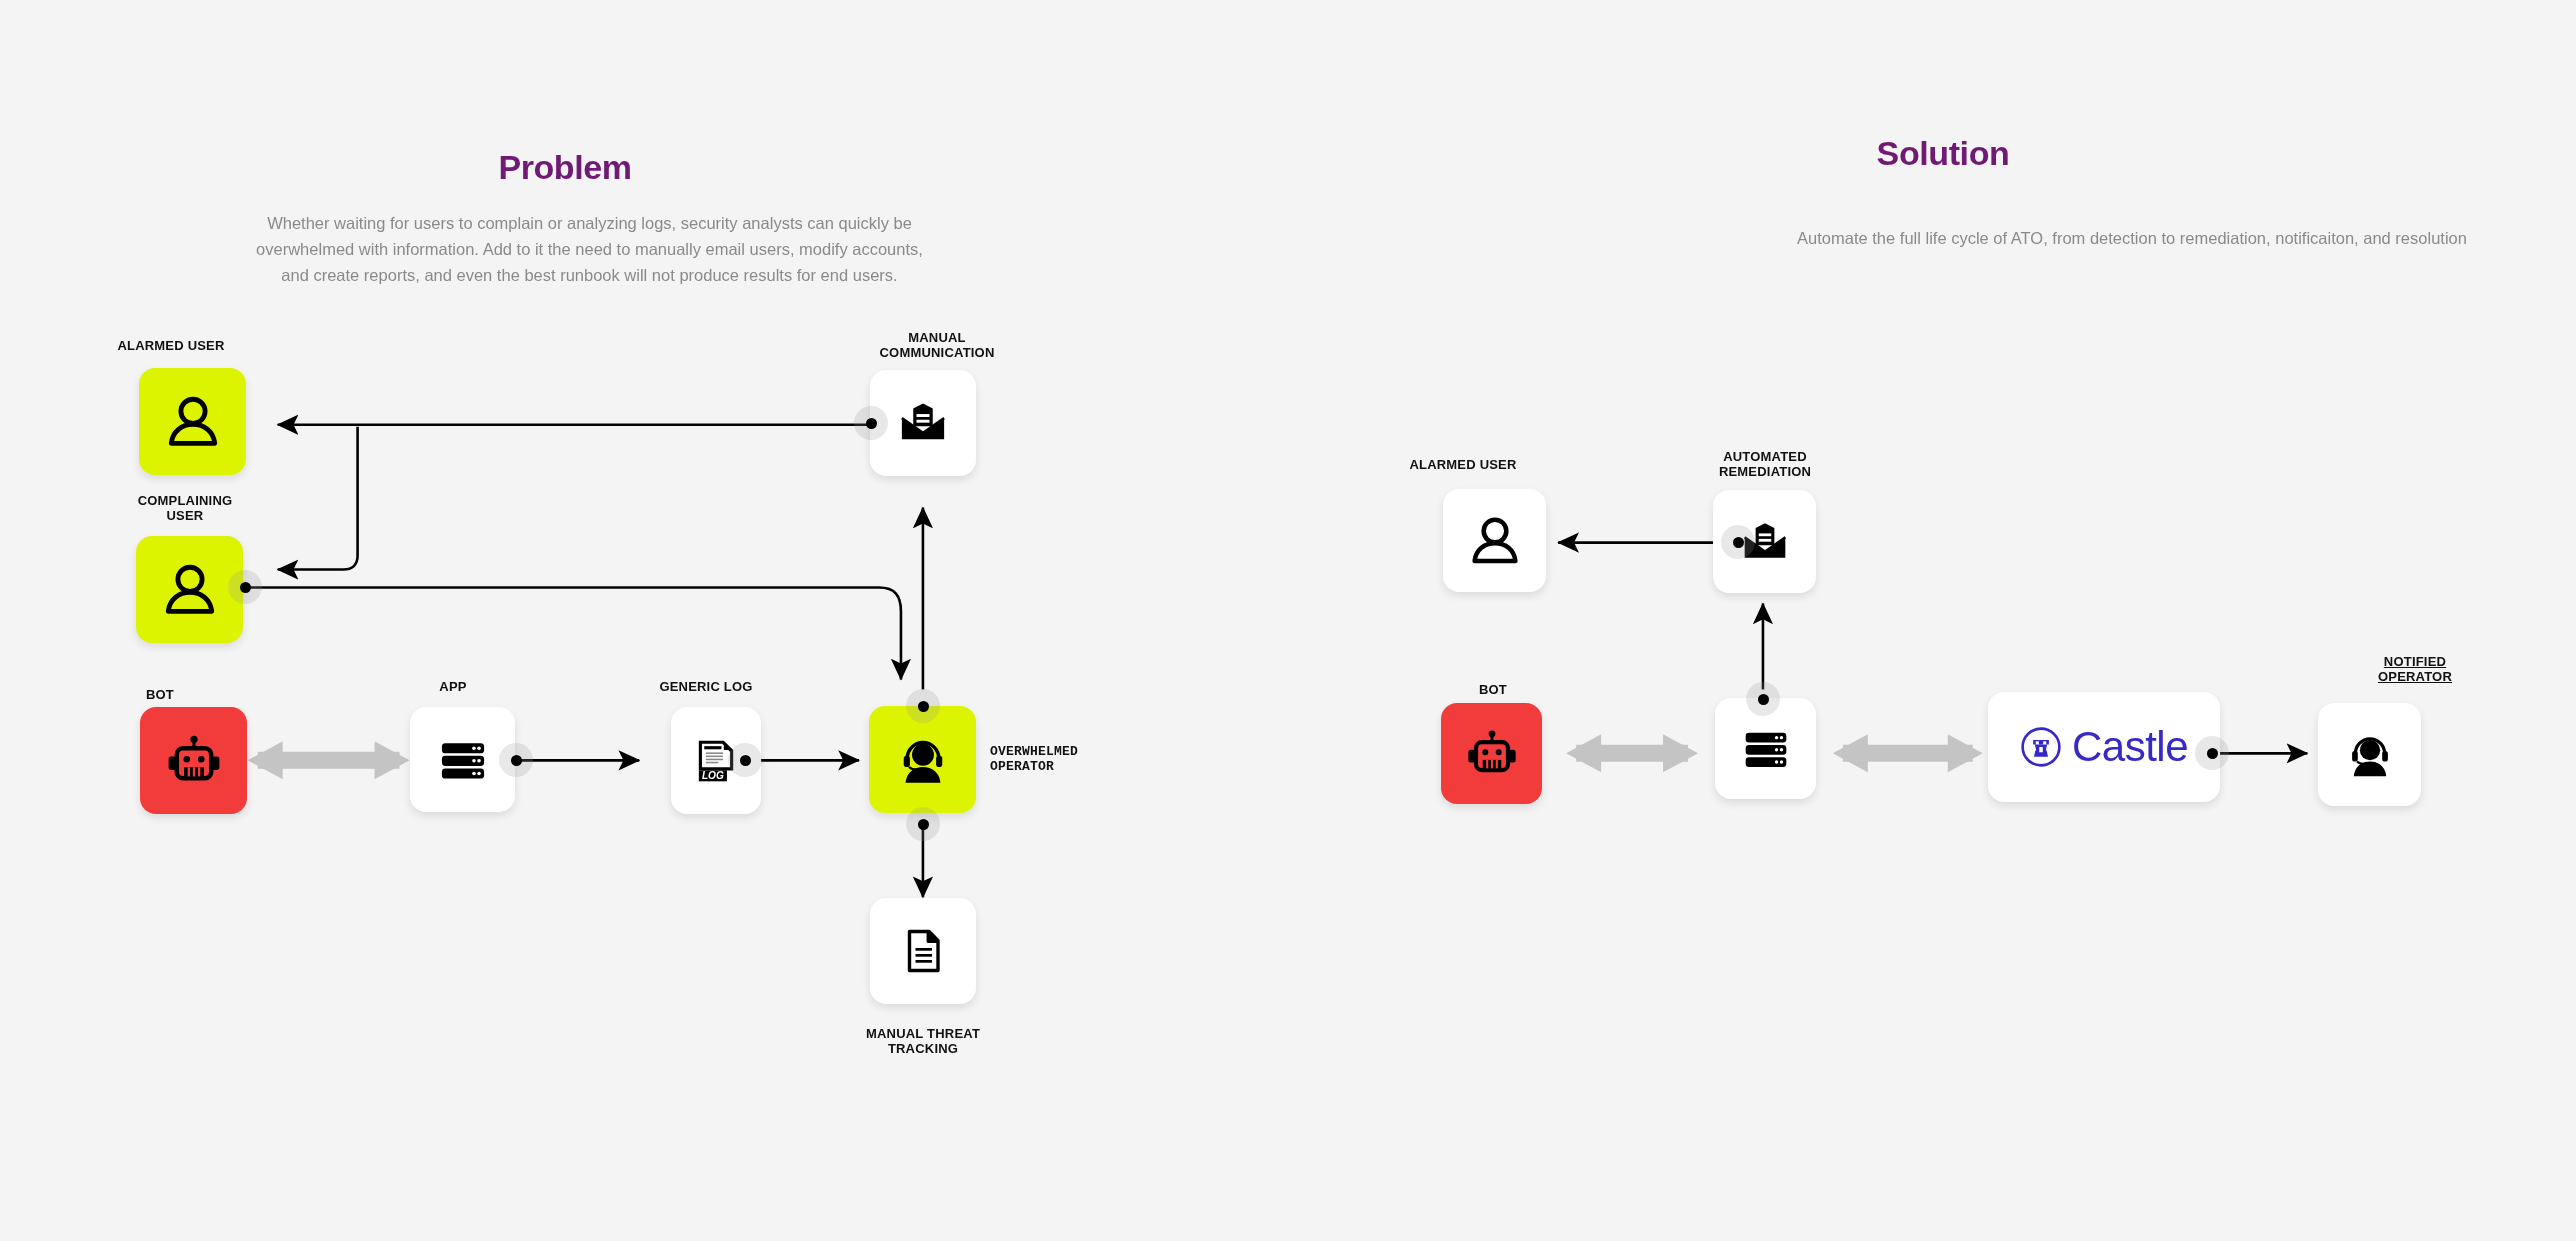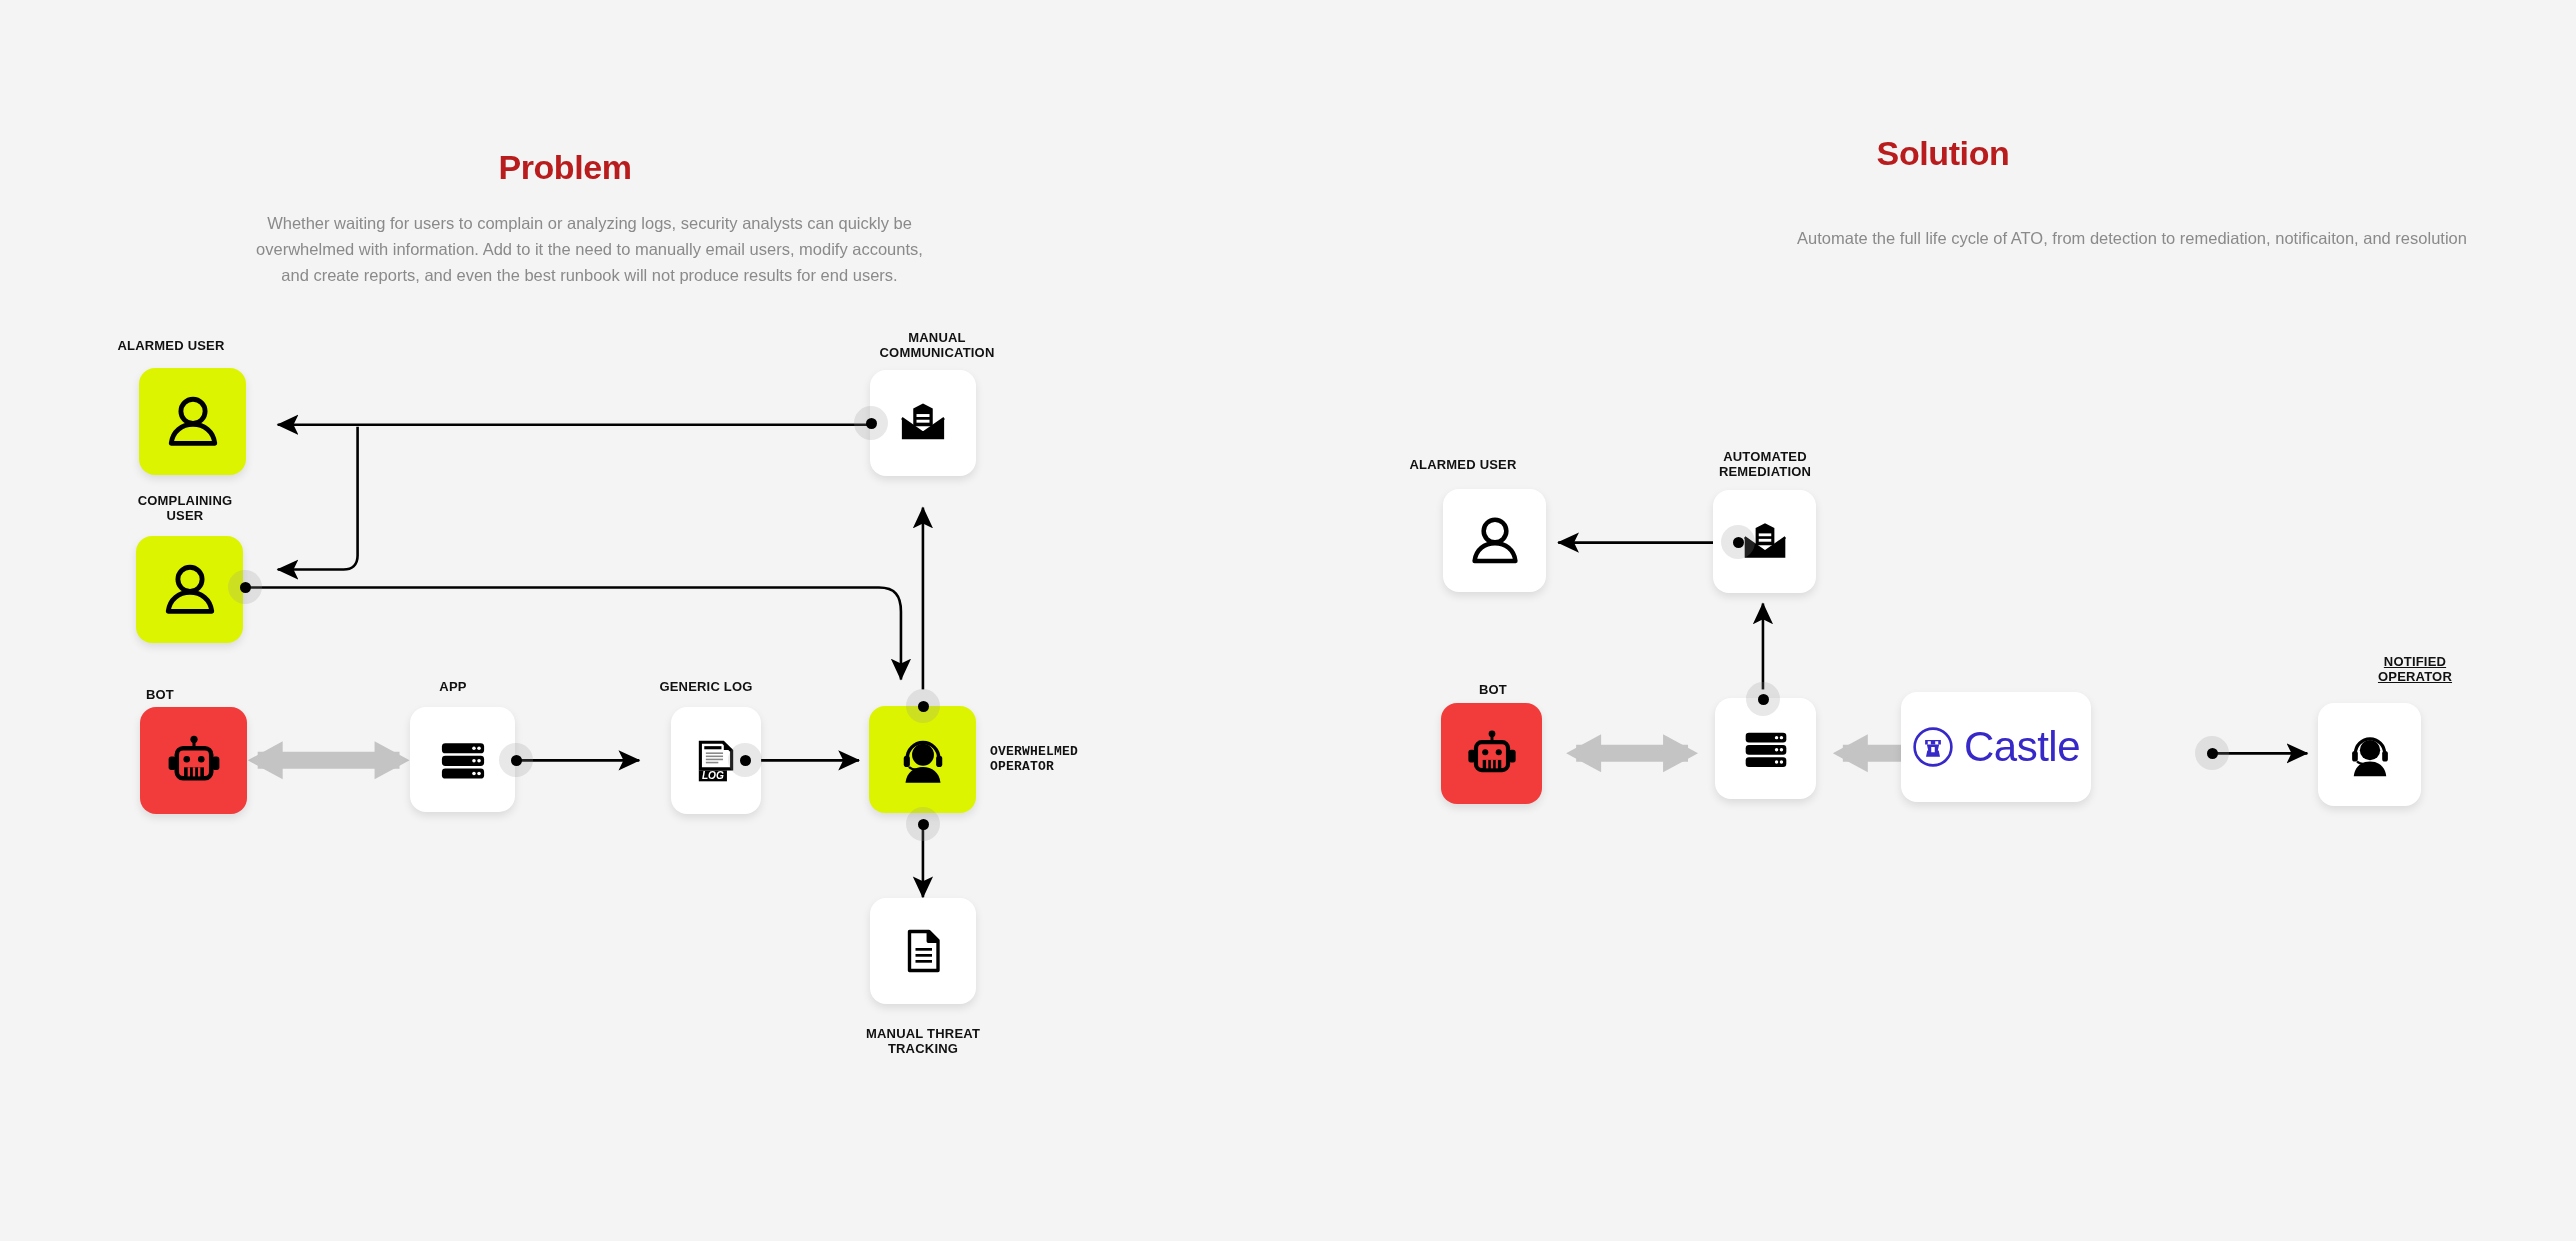--- a/index.html
+++ b/index.html
@@ -16,21 +16,21 @@
     width: 2576px;
     height: 1242px;
     background: #f4f4f4;
   }
 
   
   .section-title {
     position: absolute;
     font-size: 34px;
     font-weight: 700;
-    color: #b91c1c;
+    color: #701a75;
     letter-spacing: -0.4px;
     text-align: center;
     white-space: nowrap;
   }
   .section-sub {
     position: absolute;
     font-size: 16.5px;
     line-height: 26px;
     color: #8a8a8a;
     text-align: center;
@@ -362,21 +362,21 @@
         <circle cx="51" cy="18" r="2.1" fill="#fff"></circle>
         <circle cx="45" cy="33" r="2.1" fill="#fff"></circle>
         <circle cx="51" cy="33" r="2.1" fill="#fff"></circle>
         <circle cx="45" cy="48" r="2.1" fill="#fff"></circle>
         <circle cx="51" cy="48" r="2.1" fill="#fff"></circle>
       </svg>
     </span>
   </div>
   <div class="dot" style="left:1746px; top:682px;"></div>
 
-  <div class="node white" style="left:1901px; top:692px; width:190px; height:110px;">
+  <div class="node white" style="left:1988px; top:692px; width:232px; height:110px;">
     <span class="castle-logo">
       <svg width="42" height="42" viewBox="0 0 48 48">
         <circle cx="24" cy="24" r="21" fill="none" stroke="#3728c8" stroke-width="3"></circle>
         <path d="M15,16 L15,21 L18,21 L18,17.5 L21.5,17.5 L21.5,21 L26.5,21 L26.5,17.5 L30,17.5 L30,21 L33,21 L33,16 Z" fill="#3728c8"></path>
         <path d="M17,21 L31,21 L29.5,28 L30.5,28 L32,35 L16,35 L17.5,28 L18.5,28 Z" fill="#3728c8"></path>
         <rect x="22" y="24" width="4" height="6" fill="#fff"></rect>
       </svg>
       <span class="castle-word">Castle</span>
     </span>
   </div>

